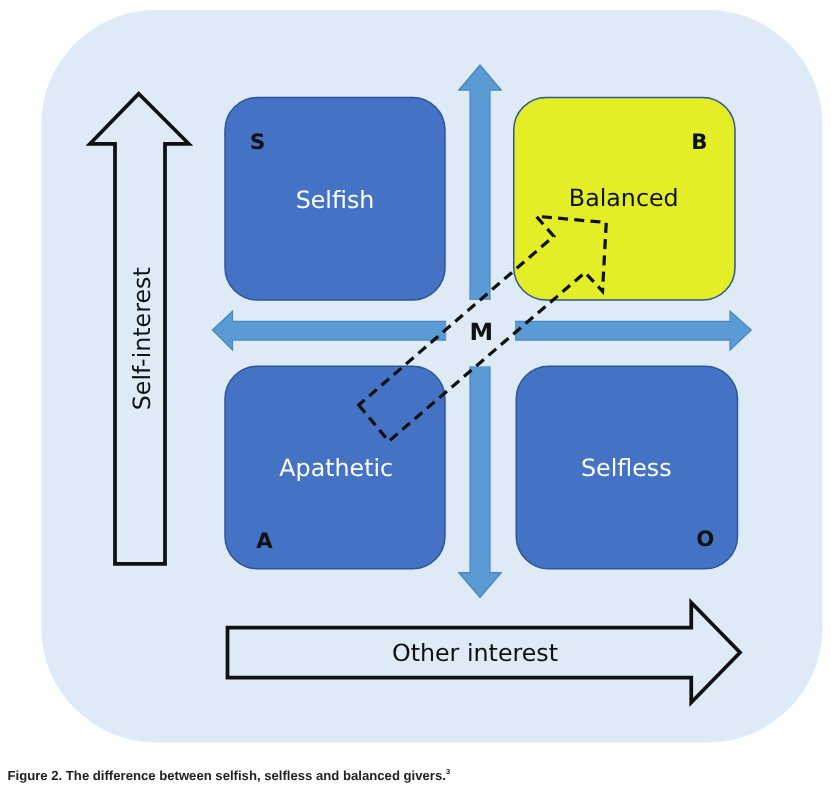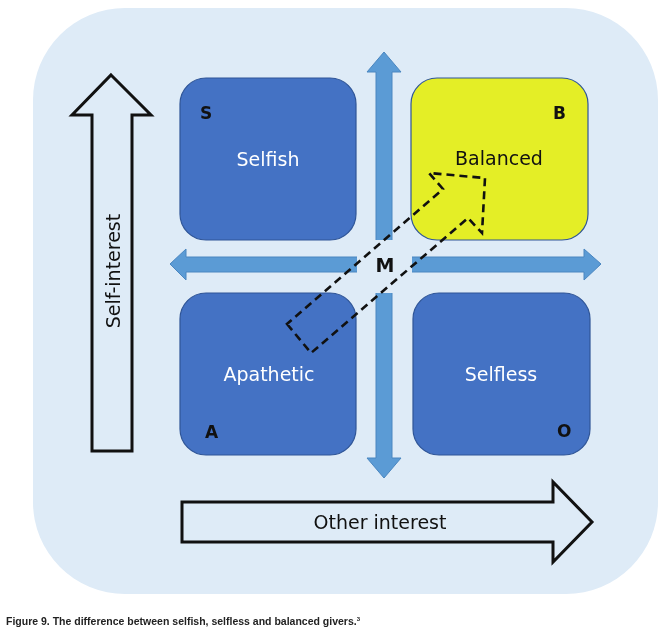--- a/index.html
+++ b/index.html
@@ -57,13 +57,13 @@
 
   <path d="M287,324 L311,353 L468,218 L482,233 L485,178 L429,173 L443,189 Z" fill="none" stroke="#111" stroke-width="2.6" stroke-dasharray="8,5" stroke-linejoin="miter"></path>
 
   <path d="M111,75 L151,115 L132,115 L132,451 L92,451 L92,115 L72,115 Z" fill="#deebf7" stroke="#111" stroke-width="3" stroke-linejoin="miter"></path>
   <text class="axis-label" x="0" y="0" text-anchor="middle" fill="#111" transform="translate(120,271) rotate(-90)">Self-interest</text>
 
   <path d="M182,502 L553,502 L553,482 L592,522 L553,562 L553,542 L182,542 Z" fill="#deebf7" stroke="#111" stroke-width="3" stroke-linejoin="miter"></path>
   <text class="axis-label" x="380" y="529" text-anchor="middle" fill="#111">Other interest</text>
 </svg>
 
-<div class="caption"><span>Figure 9. The difference between selfish, selfless and balanced givers.</span><sup>3</sup></div>
+<div class="caption"><span>Figure 2. The difference between selfish, selfless and balanced givers.</span><sup>3</sup></div>
 
 </body></html>

